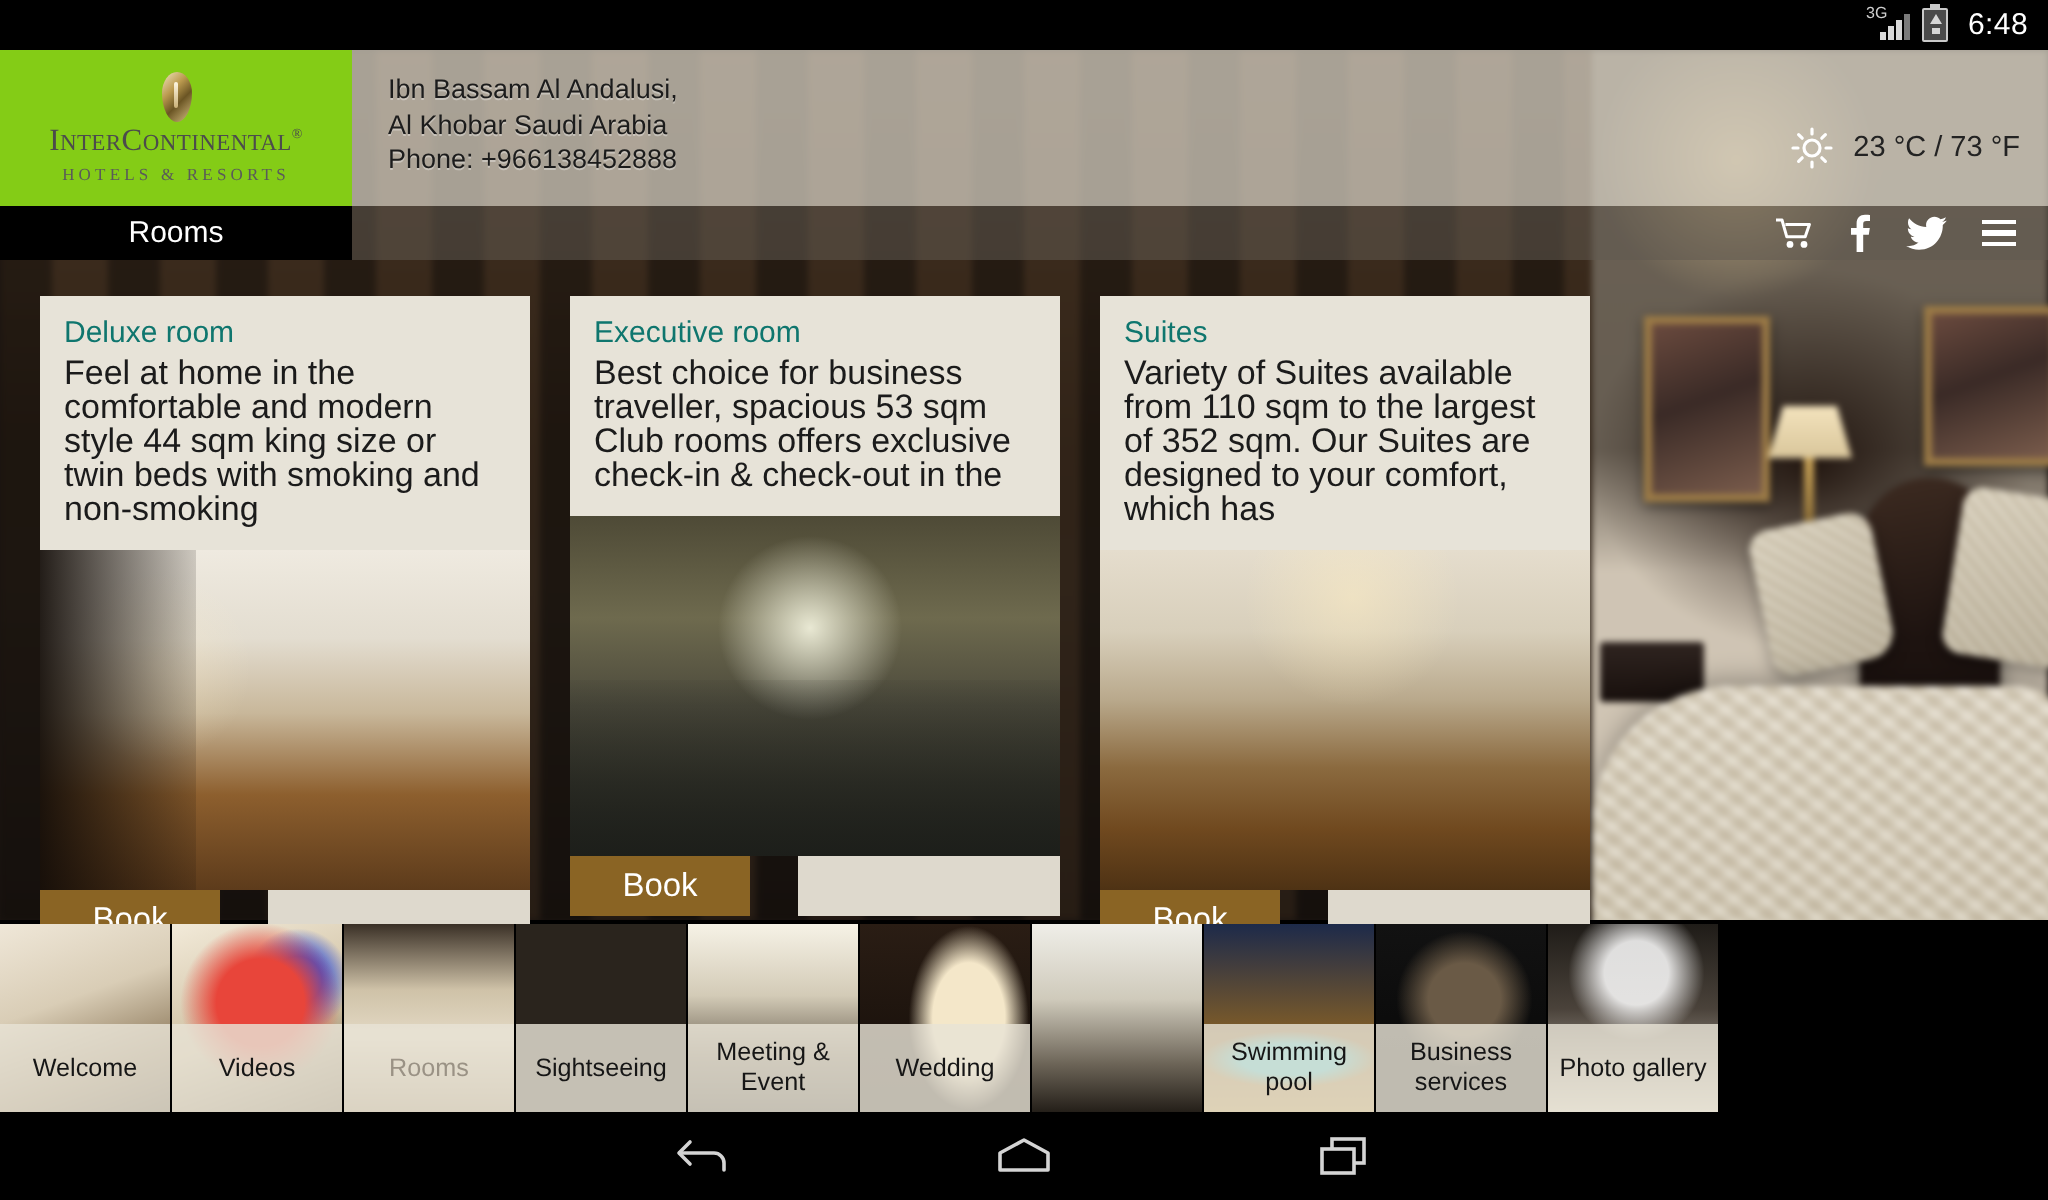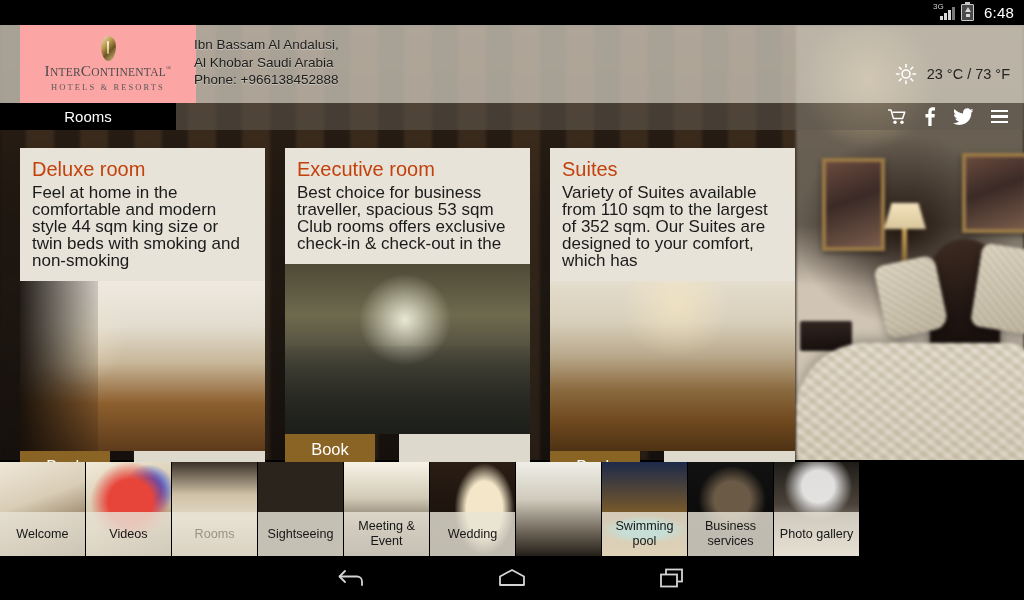--- a/index.html
+++ b/index.html
@@ -167,25 +167,24 @@
   .header {
     position: absolute;
     left: 0; top: 25px;
     width: 1024px; height: 78px;
     background: rgba(216,210,198,.72);
     z-index: 20;
   }
   .logo-panel {
     position: absolute; left: 0; top: 0;
     width: 176px; height: 78px;
-    background: #fca5a5;
+    background: #84cc16;
     display: flex; flex-direction: column;
     align-items: center; justify-content: center;
     box-sizing: border-box;
-    margin-left: 20px;
   }
   .logo-mark {
     width: 15px; height: 25px;
     border-radius: 50% 50% 50% 50% / 42% 42% 58% 58%;
     background: linear-gradient(135deg, #f2e6c4 0%, #bb9a4f 35%, #6b5524 60%, #d9c285 100%);
     position: relative;
     margin-bottom: 2px;
   }
   .logo-mark:after {
     content: "";
@@ -269,22 +268,22 @@
     width: 245px;
     background: transparent;
   }
   .card-head {
     background: #e7e3d8;
     padding: 10px 12px 12px 12px;
     box-sizing: border-box;
     min-height: 88px;
   }
   .card-title {
-    color: #c2410c;
-    font-size: 20px;
+    color: #0f766e;
+    font-size: 15px;
     margin-bottom: 3px;
   }
   .card-desc {
     color: #1b1b1b;
     font-size: 17px;
     line-height: 17px;
   }
   .card-photo {
     height: 170px;
     position: relative;

